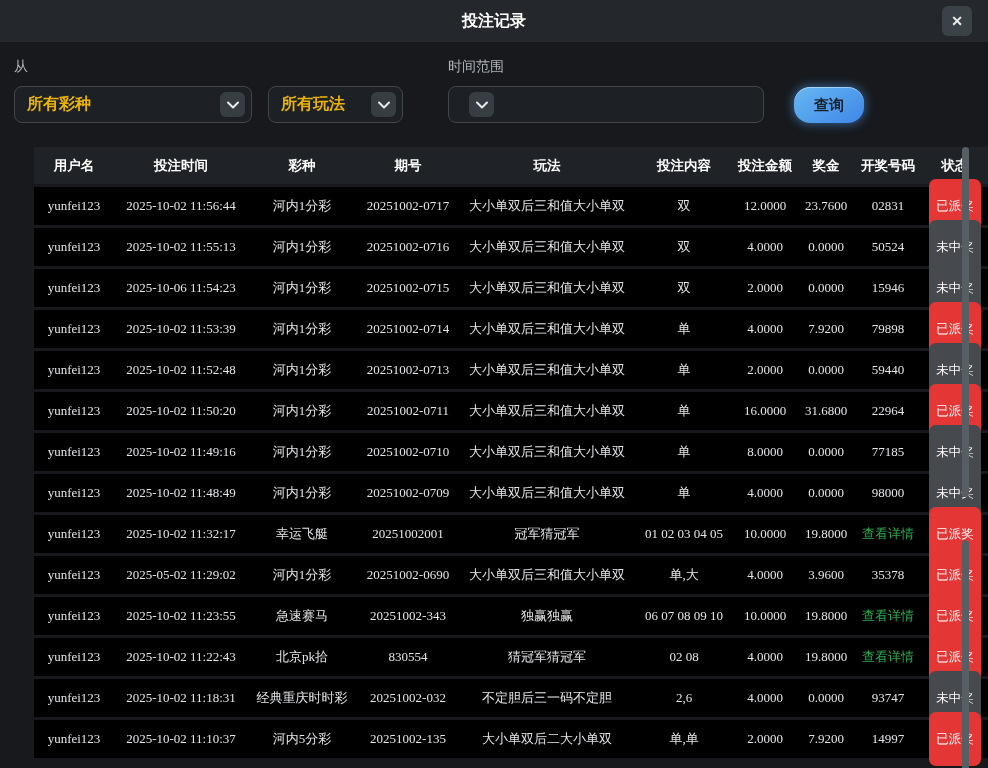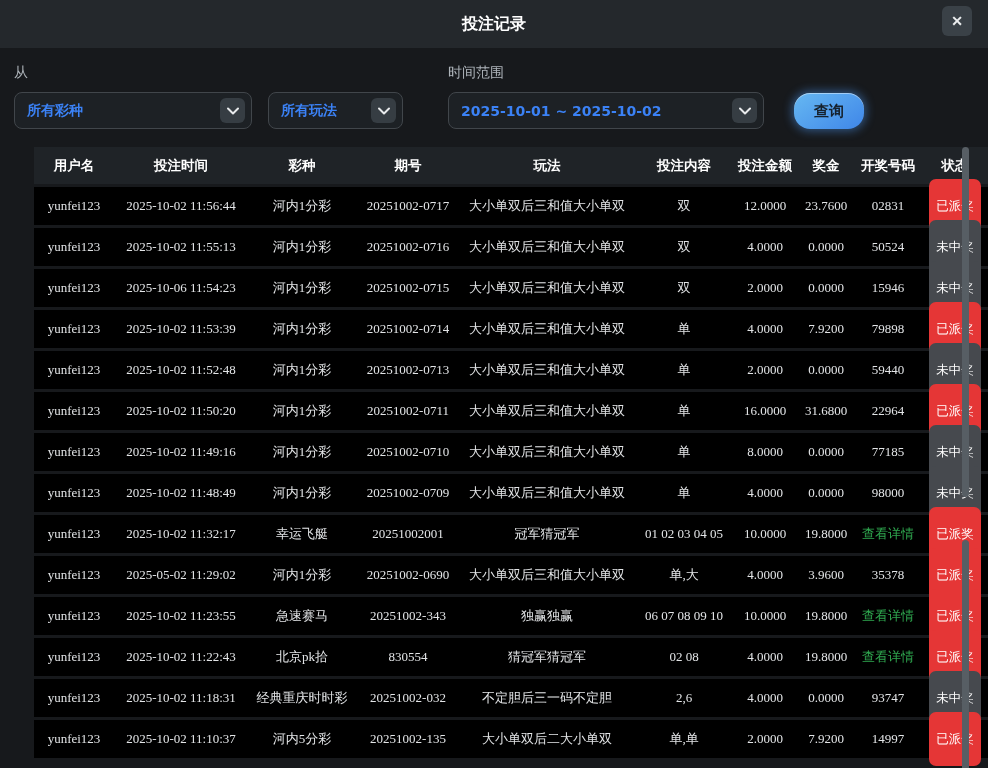--- a/index.html
+++ b/index.html
@@ -4,41 +4,41 @@
 <style>
   * { margin:0; padding:0; box-sizing:border-box; }
   html,body { width:988px; height:768px; overflow:hidden; }
   body {
     background:#17191c;
     font-family:"DejaVu Sans","Liberation Sans",sans-serif;
     color:#e4e6e8;
   }
   
   .modal-header {
-    position:relative; height:48px; background:#24282c;
+    position:relative; height:42px; background:#24282c;
     display:flex; align-items:center; justify-content:center;
   }
   .modal-title { font-size:16px; font-weight:bold; color:#ffffff; }
   .close-btn {
     position:absolute; right:16px; top:6px; width:30px; height:30px;
     background:#3a4147; border:none; border-radius:6px; color:#eceeef;
     font-size:14px; font-weight:bold; line-height:30px; text-align:center; cursor:pointer;
   }
   
   .filters { position:relative; height:105px; }
   .filter-label { position:absolute; font-size:14px; color:#aeb4ba; }
   .lbl-from { left:14px; top:16px; }
   .lbl-range { left:448px; top:16px; }
   .select {
     position:absolute; top:44px; height:37px;
     background:#1d2125; border:1px solid #41464b; border-radius:8px;
     display:flex; align-items:center; justify-content:space-between;
     padding:0 6px 0 12px; cursor:pointer;
   }
-  .select-text { font-size:14px; font-weight:600; color:#3b82f6; white-space:nowrap; }
+  .select-text { font-size:16px; font-weight:600; color:#eab308; white-space:nowrap; }
   .chev-box {
     width:25px; height:25px; background:#363d43; border-radius:6px;
     display:flex; align-items:center; justify-content:center; flex:0 0 auto; margin-left:8px;
   }
   .sel-lottery { left:14px;  width:238px; }
   .sel-play    { left:268px; width:135px; }
   .sel-date    { left:448px; width:316px; }
   .query-btn {
     position:absolute; left:794px; top:45px; width:70px; height:36px;
     border:none; border-radius:16px; cursor:pointer;
@@ -101,21 +101,20 @@
   <div class="select sel-play">
     <span class="select-text">所有玩法</span>
     <span class="chev-box">
       <svg width="12" height="8" viewBox="0 0 12 8">
           <polyline points="1,1.5 6,6.5 11,1.5" fill="none" stroke="#e8eaec" stroke-width="2" stroke-linecap="round" stroke-linejoin="round"></polyline>
         </svg>
     </span>
   </div>
 
   <div class="select sel-date">
-    <span class="select-text">2025-10-01 ~ 2025-10-02</span>
     <span class="chev-box">
       <svg width="12" height="8" viewBox="0 0 12 8">
           <polyline points="1,1.5 6,6.5 11,1.5" fill="none" stroke="#e8eaec" stroke-width="2" stroke-linecap="round" stroke-linejoin="round"></polyline>
         </svg>
     </span>
   </div>
 
   <button class="query-btn">查询</button>
 </div>
 

